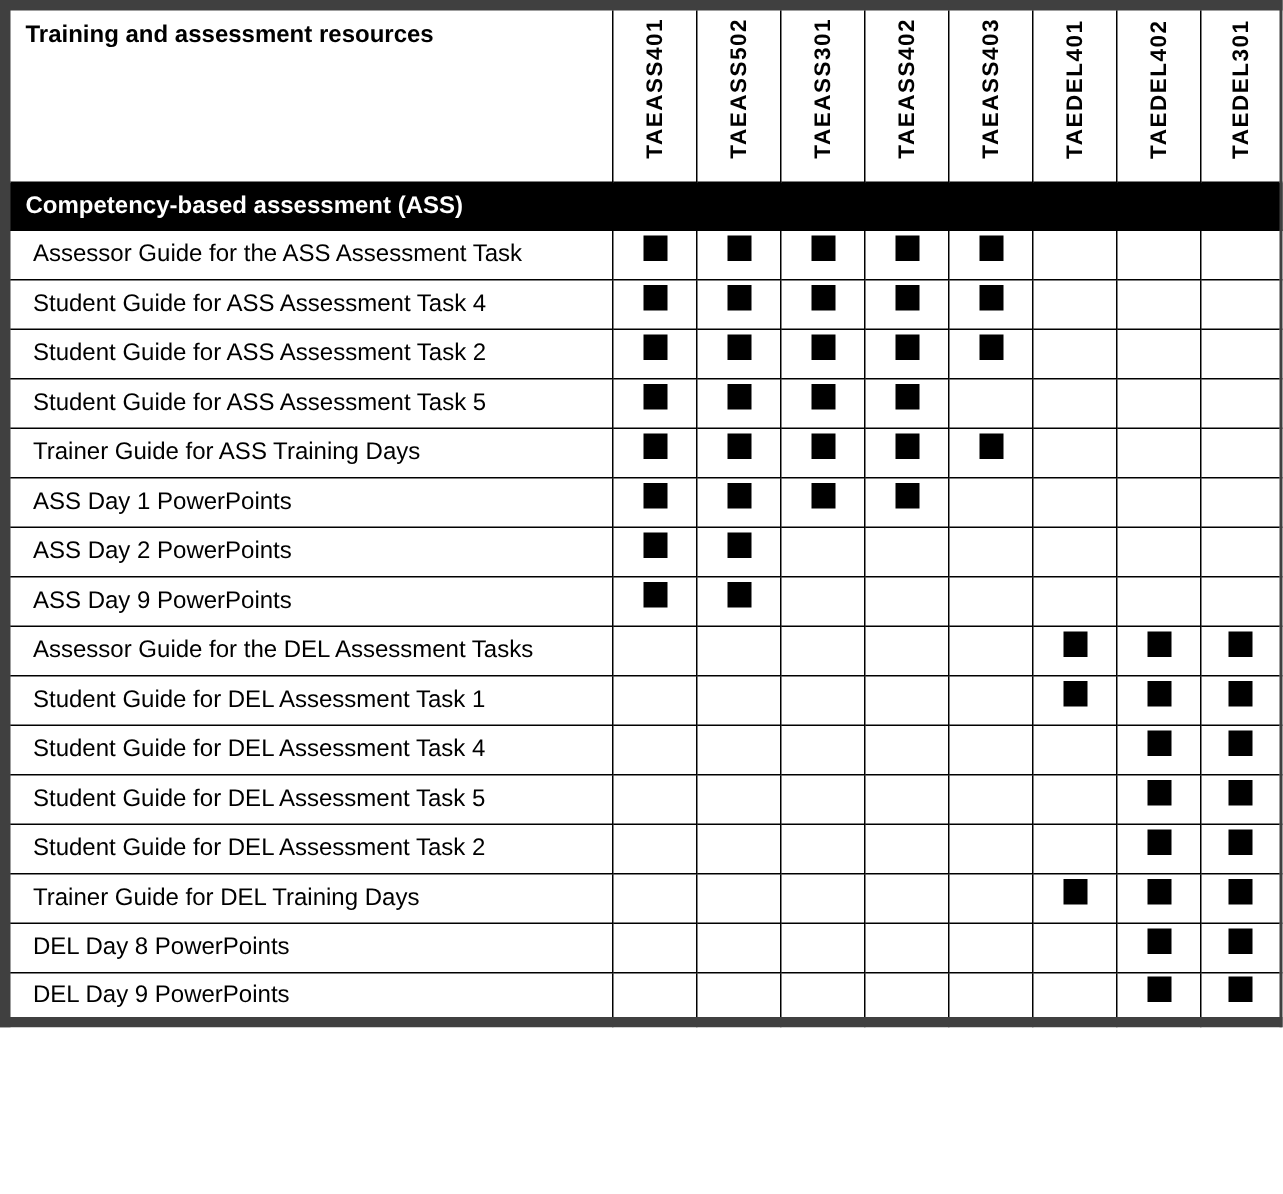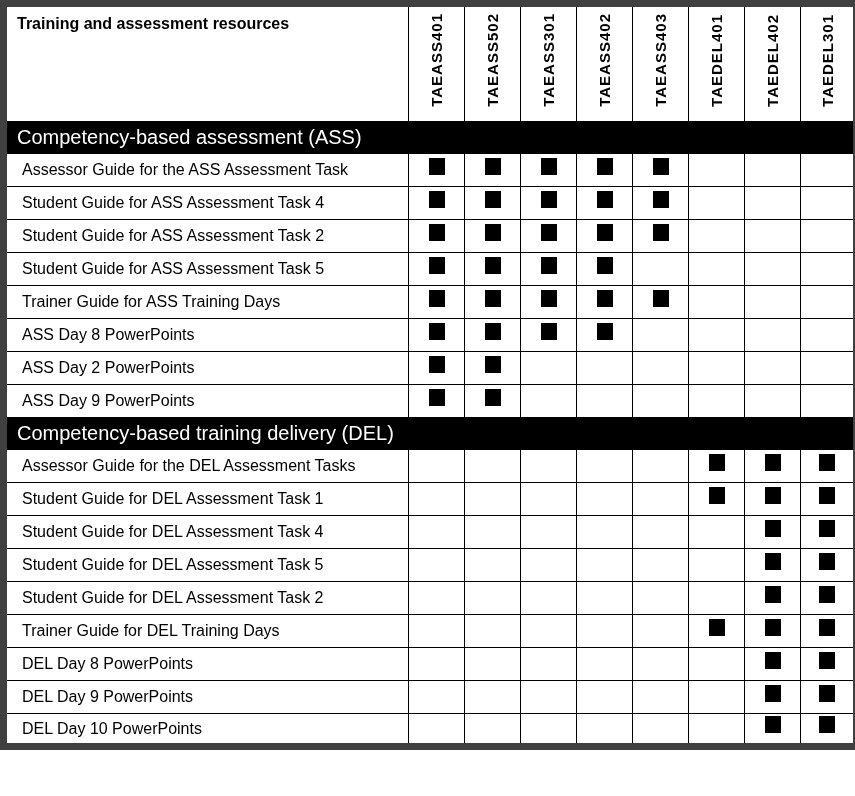--- a/index.html
+++ b/index.html
@@ -42,22 +42,22 @@
     font-size: 15px;
     letter-spacing: 1px;
     line-height: 1;
     white-space: nowrap;
   }
 
   
   td.section-cell {
     background: #000000;
     color: #ffffff;
-    font-weight: normal;
-    font-size: 20px;
+    font-weight: bold;
+    font-size: 16px;
     padding: 0 0 0 10px;
     height: 32px;
     vertical-align: middle;
   }
 
   
   tr.data-row td { height: 33px; }
   td.label-cell {
     font-size: 16px;
     padding: 0 4px 0 15px;
@@ -162,21 +162,21 @@
         <td class="mark-cell"><span class="square"></span></td>
         <td class="mark-cell"><span class="square"></span></td>
         <td class="mark-cell"><span class="square"></span></td>
         <td class="mark-cell"><span class="square"></span></td>
         <td class="mark-cell"><span class="square"></span></td>
         <td class="mark-cell"></td>
         <td class="mark-cell"></td>
         <td class="mark-cell"></td>
       </tr>
       <tr class="data-row">
-        <td class="label-cell">ASS Day 8 PowerPoints</td>
+        <td class="label-cell">ASS Day 1 PowerPoints</td>
         <td class="mark-cell"><span class="square"></span></td>
         <td class="mark-cell"><span class="square"></span></td>
         <td class="mark-cell"><span class="square"></span></td>
         <td class="mark-cell"><span class="square"></span></td>
         <td class="mark-cell"></td>
         <td class="mark-cell"></td>
         <td class="mark-cell"></td>
         <td class="mark-cell"></td>
       </tr>
       <tr class="data-row">
@@ -194,23 +194,20 @@
         <td class="label-cell">ASS Day 9 PowerPoints</td>
         <td class="mark-cell"><span class="square"></span></td>
         <td class="mark-cell"><span class="square"></span></td>
         <td class="mark-cell"></td>
         <td class="mark-cell"></td>
         <td class="mark-cell"></td>
         <td class="mark-cell"></td>
         <td class="mark-cell"></td>
         <td class="mark-cell"></td>
       </tr>
-      <tr>
-        <td colspan="9" class="section-cell">Competency-based training delivery (DEL)</td>
-      </tr>
       <tr class="data-row">
         <td class="label-cell">Assessor Guide for the DEL Assessment Tasks</td>
         <td class="mark-cell"></td>
         <td class="mark-cell"></td>
         <td class="mark-cell"></td>
         <td class="mark-cell"></td>
         <td class="mark-cell"></td>
         <td class="mark-cell"><span class="square"></span></td>
         <td class="mark-cell"><span class="square"></span></td>
         <td class="mark-cell"><span class="square"></span></td>
@@ -276,31 +273,20 @@
         <td class="mark-cell"></td>
         <td class="mark-cell"></td>
         <td class="mark-cell"></td>
         <td class="mark-cell"></td>
         <td class="mark-cell"></td>
         <td class="mark-cell"><span class="square"></span></td>
         <td class="mark-cell"><span class="square"></span></td>
       </tr>
       <tr class="data-row">
         <td class="label-cell">DEL Day 9 PowerPoints</td>
-        <td class="mark-cell"></td>
-        <td class="mark-cell"></td>
-        <td class="mark-cell"></td>
-        <td class="mark-cell"></td>
-        <td class="mark-cell"></td>
-        <td class="mark-cell"></td>
-        <td class="mark-cell"><span class="square"></span></td>
-        <td class="mark-cell"><span class="square"></span></td>
-      </tr>
-      <tr class="data-row">
-        <td class="label-cell">DEL Day 10 PowerPoints</td>
         <td class="mark-cell"></td>
         <td class="mark-cell"></td>
         <td class="mark-cell"></td>
         <td class="mark-cell"></td>
         <td class="mark-cell"></td>
         <td class="mark-cell"></td>
         <td class="mark-cell"><span class="square"></span></td>
         <td class="mark-cell"><span class="square"></span></td>
       </tr>
     </tbody>

